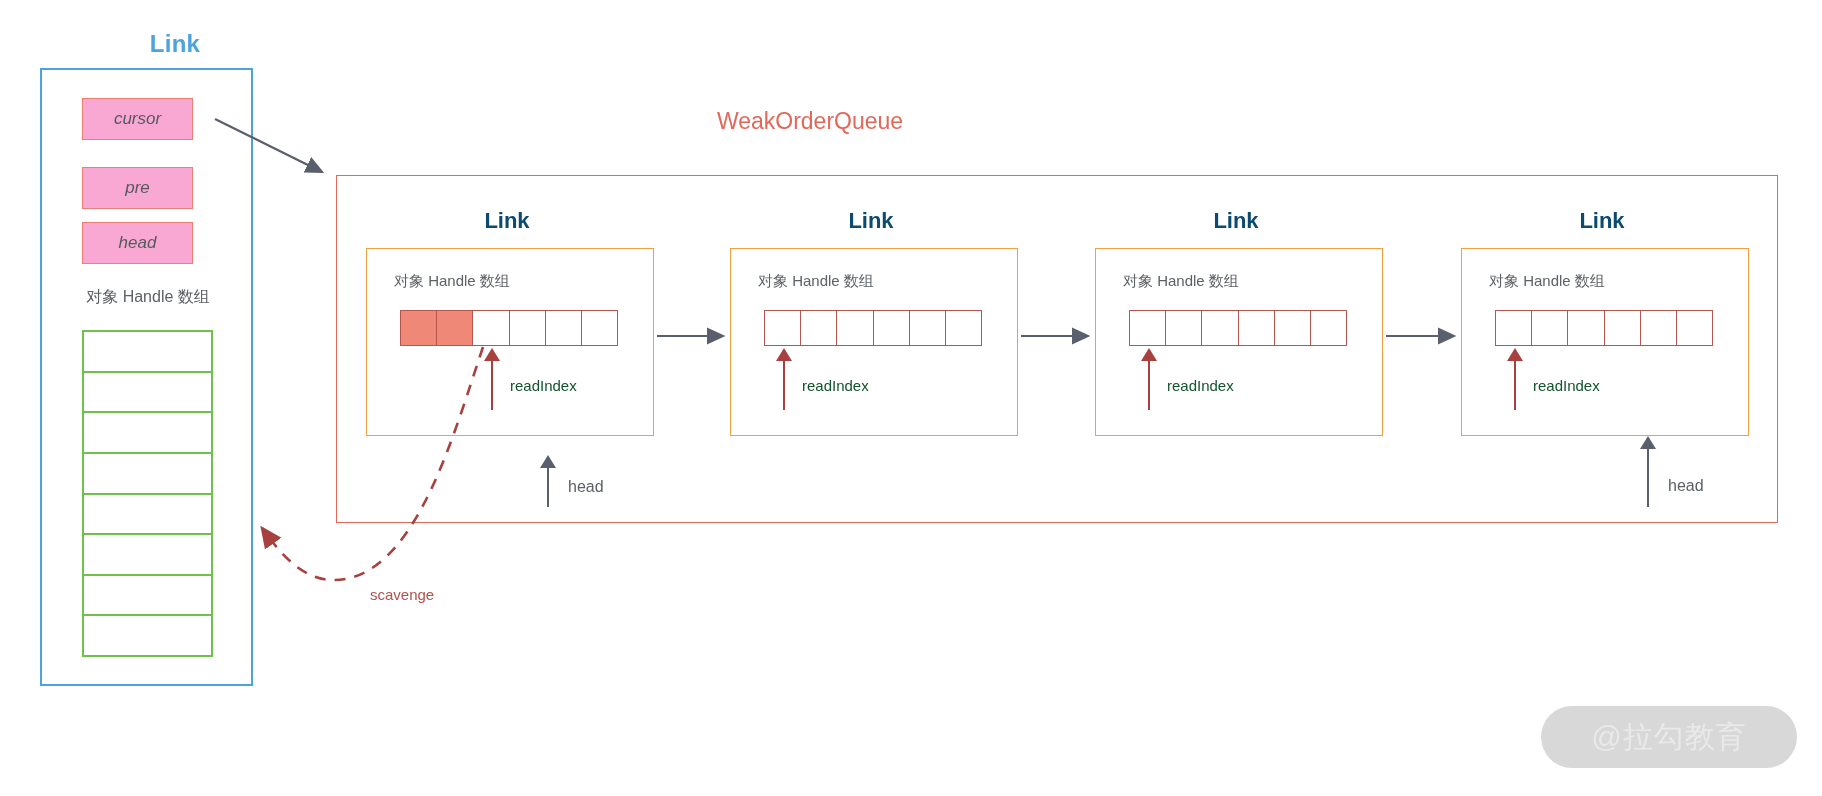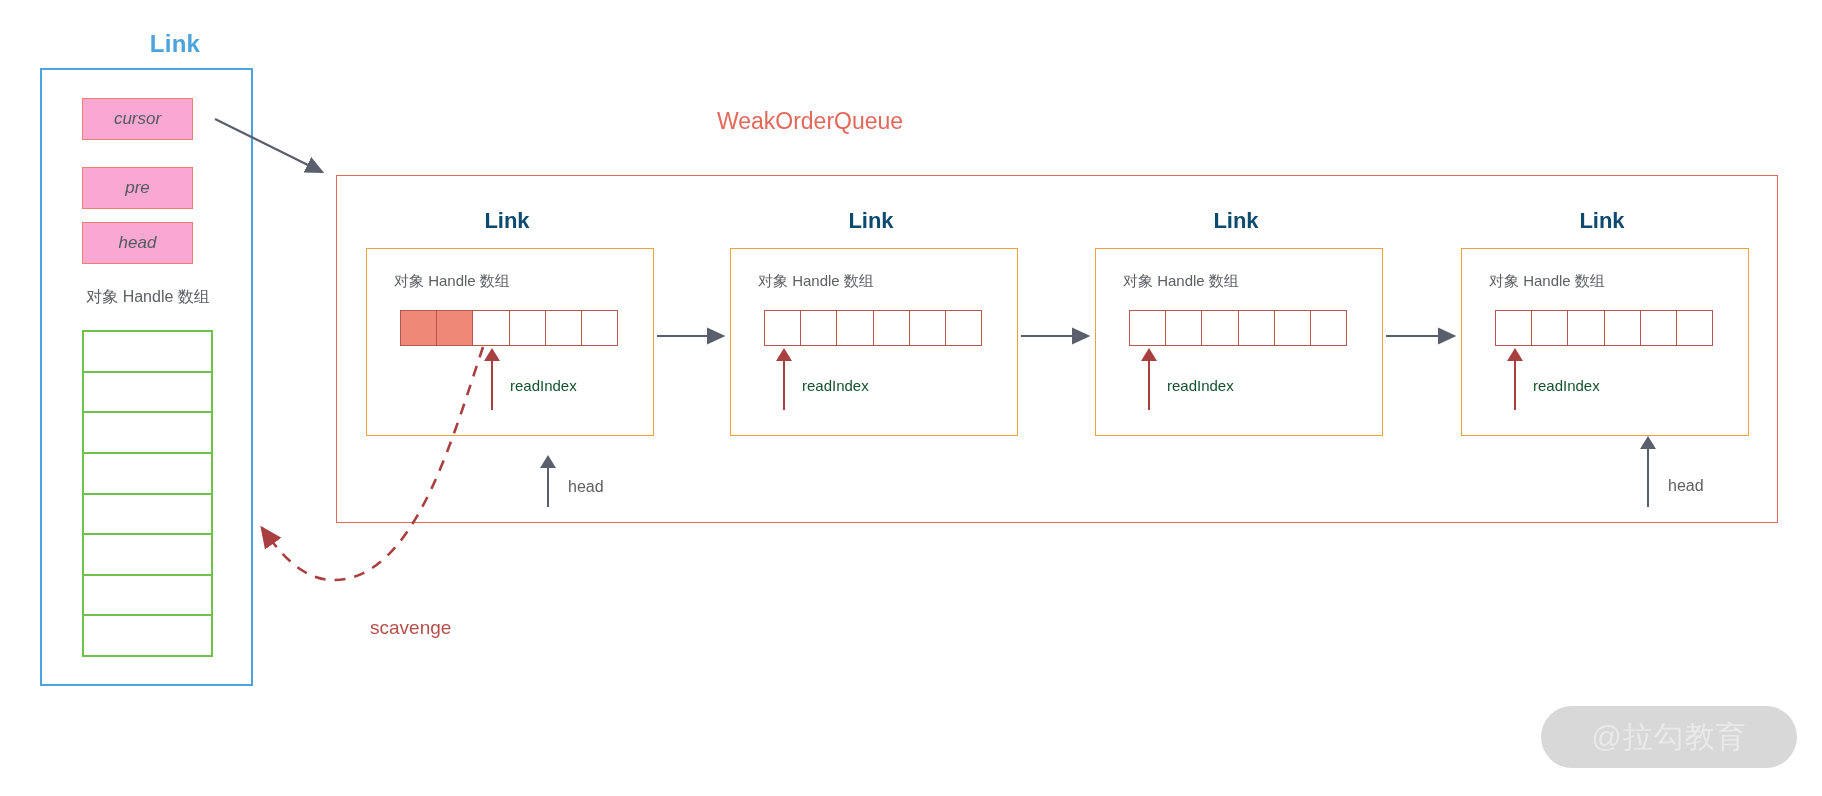--- a/index.html
+++ b/index.html
@@ -83,21 +83,21 @@
   .ri-label{color:#14532d;font-size:15px;white-space:nowrap;}
 
   
   .st-arrow{width:2px;background:#5a5f6e;}
   .st-head{
     width:0;height:0;border-left:8px solid transparent;border-right:8px solid transparent;
     border-bottom:13px solid #5a5f6e;
   }
   .st-label{color:#5c6166;font-size:16px;white-space:nowrap;}
 
-  #scavenge-label{left:370px;top:617px;color:#b4504c;font-size:19px;}
+  #scavenge-label{left:370px;top:586px;color:#b4504c;font-size:15px;}
 
   
   #watermark{
     left:1541px;top:706px;width:256px;height:62px;border-radius:31px;
     background:#d8d8d8;display:flex;align-items:center;justify-content:center;
   }
   #watermark span{color:#e9e9e9;font-size:30px;letter-spacing:1px;font-weight:500;}
 
   svg.overlay{position:absolute;left:0;top:0;width:1822px;height:796px;pointer-events:none;}
 </style>

